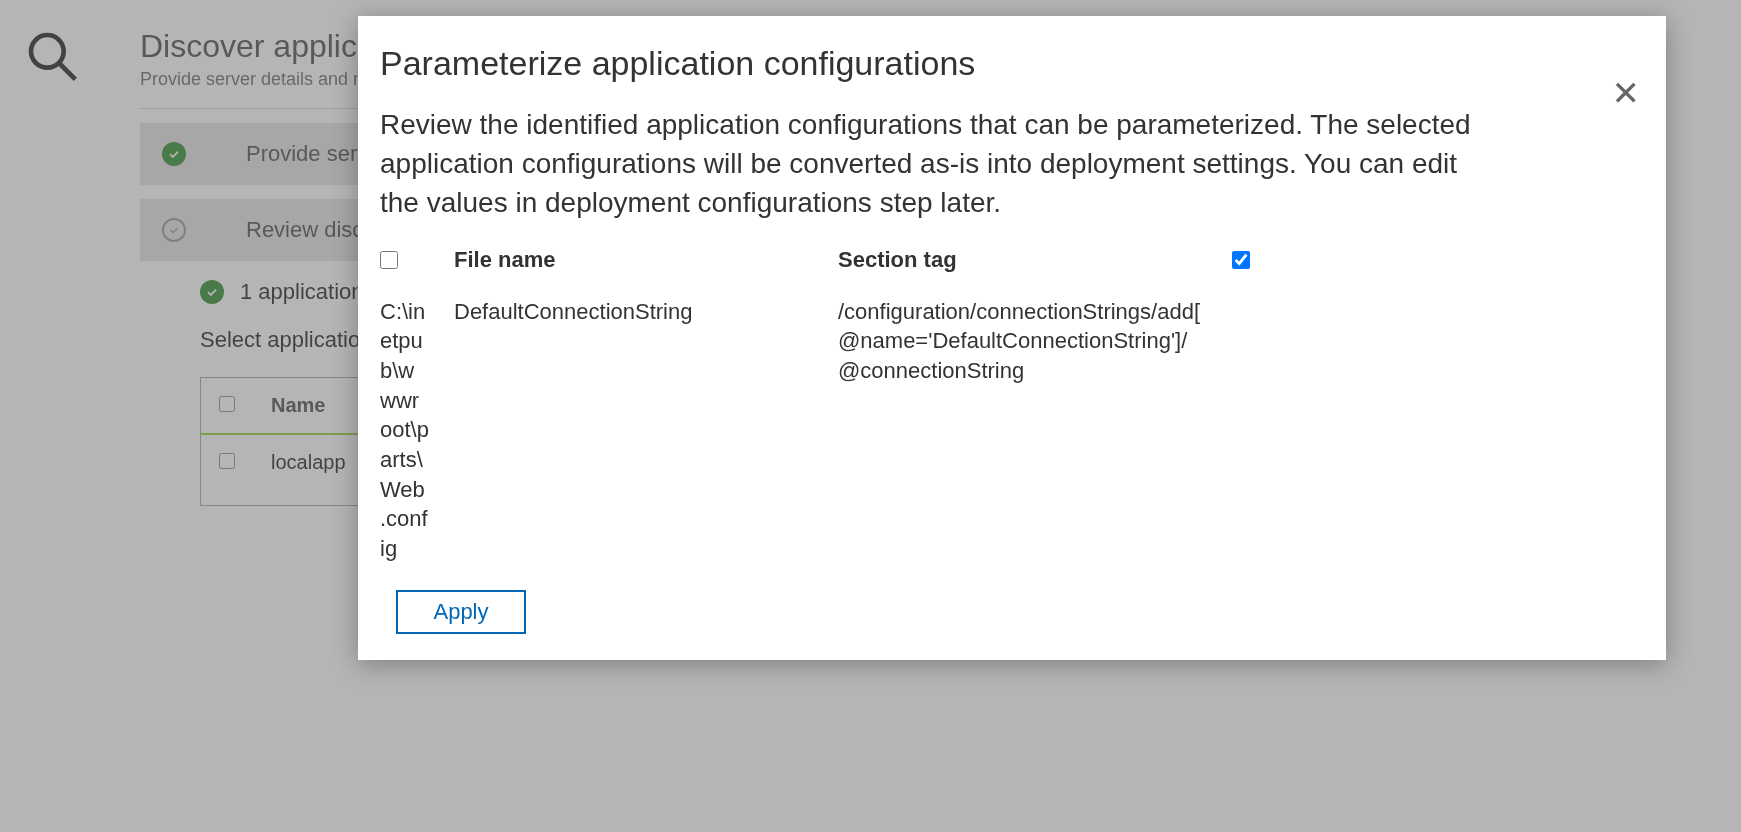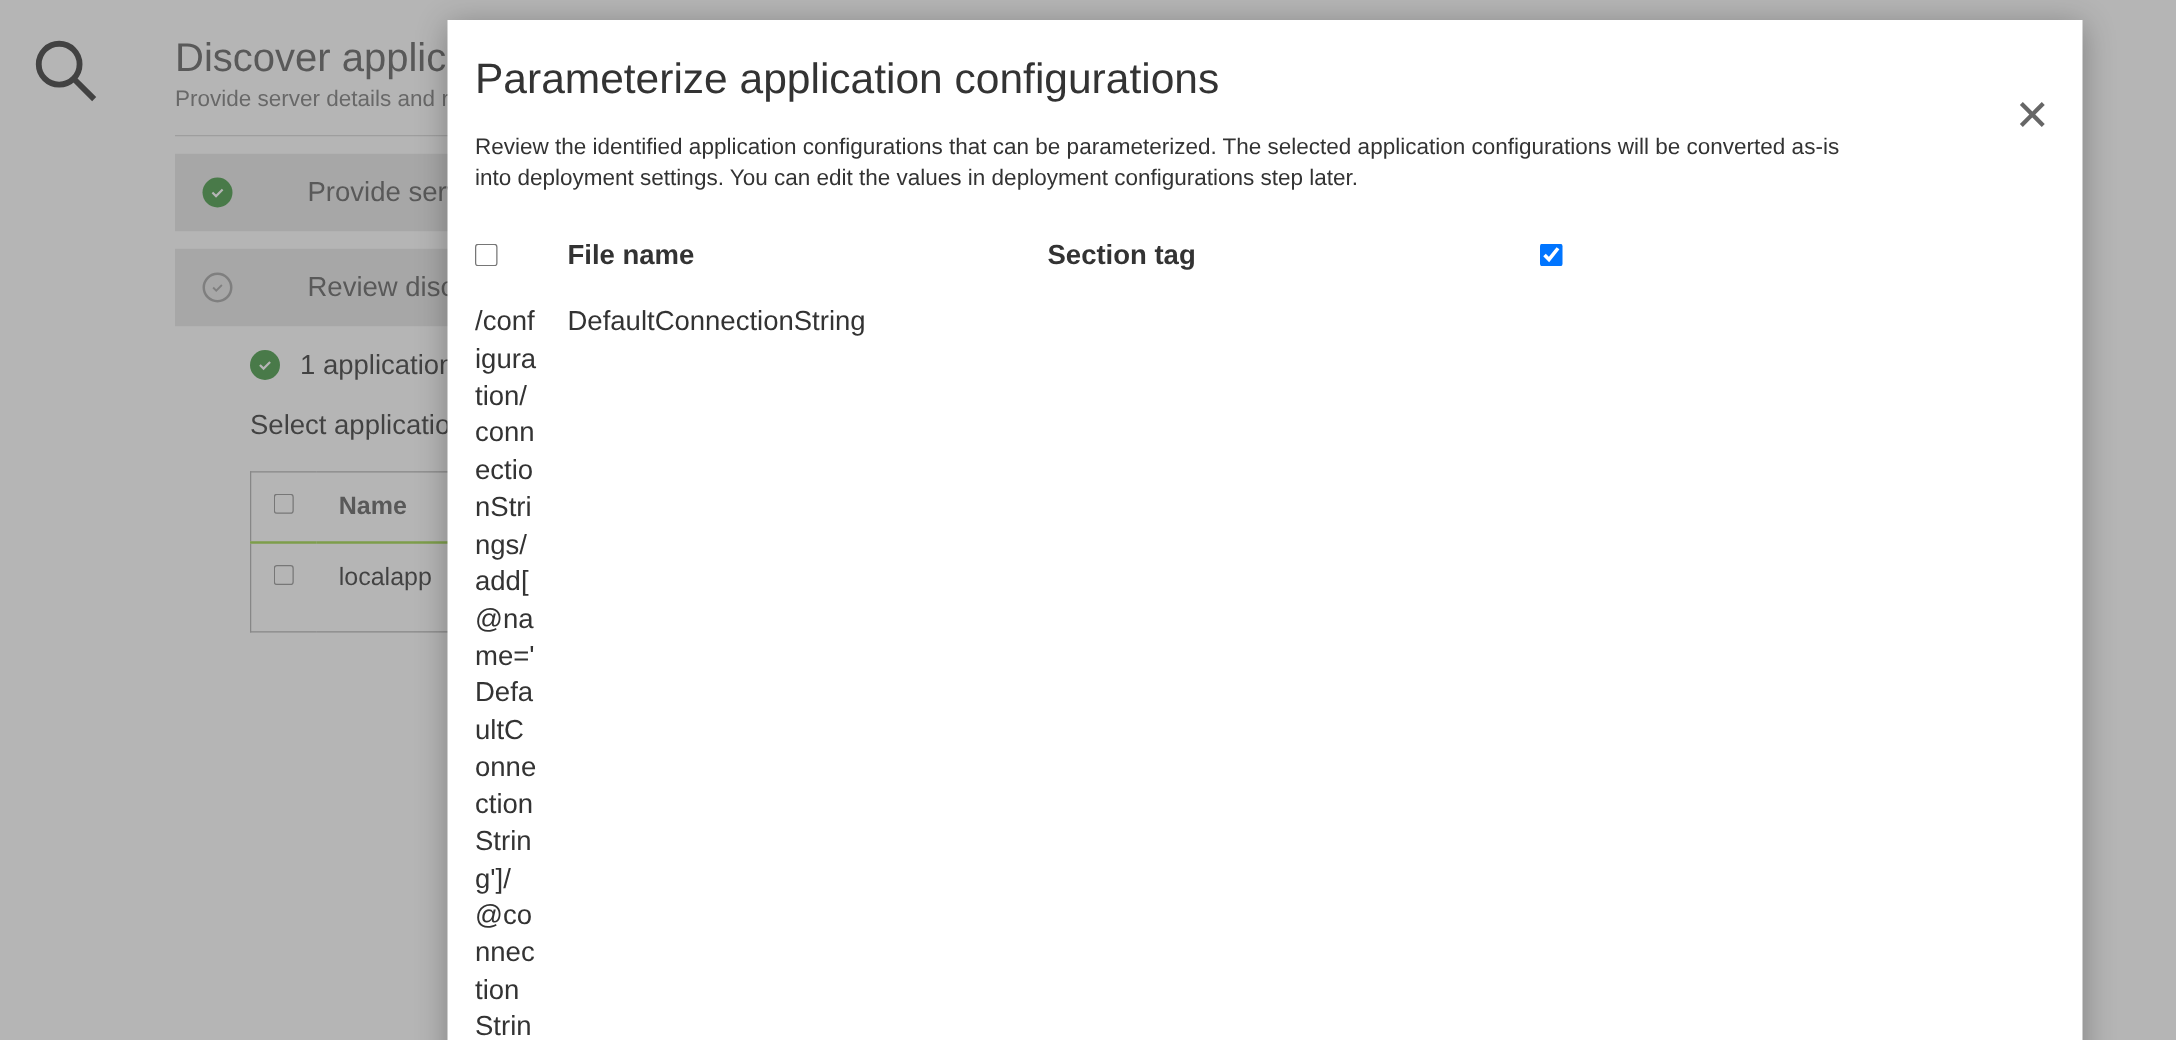--- a/index.html
+++ b/index.html
@@ -156,24 +156,24 @@
       position: absolute;
       right: 26px;
       top: 60px;
       font-size: 34px;
       color: #666;
       cursor: pointer;
       font-weight: 300;
       line-height: 1;
     }
     .modal-desc {
-      font-size: 18px;
+      font-size: 28px;
       color: #333;
       line-height: 1.4;
-      margin-bottom: 36px;
+      margin-bottom: 24px;
       max-width: 1100px;
     }
     .config-table {
       display: grid;
       grid-template-columns: 50px 360px 370px 300px;
       column-gap: 10px;
       row-gap: 22px;
       align-items: start;
       gap: 24px;
     }
@@ -282,18 +282,19 @@
   <div class="modal-title">Parameterize application configurations</div>
   <div class="modal-close">✕</div>
   <div class="modal-desc">Review the identified application configurations that can be parameterized. The selected application configurations will be converted as-is into deployment settings. You can edit the values in deployment configurations step later.</div>
 
   <div class="config-table">
     <div><input type="checkbox" style=""></div>
     <div class="hdr">File name</div>
     <div class="hdr">Section tag</div>
 
     <div><input type="checkbox" checked="" style=""></div>
+    <div class="cell">C:\inetpub\wwwroot\parts\Web.config</div>
+    <div class="cell">DefaultConnectionString</div>
     <div class="cell">/configuration/connectionStrings/add[@name='DefaultConnectionString']/@connectionString</div>
-    <div class="cell">DefaultConnectionString</div>
   </div>
 
-  <button class="apply-btn">Select</button>
+  <button class="apply-btn">Apply</button>
 </div>
 
 </body></html>

